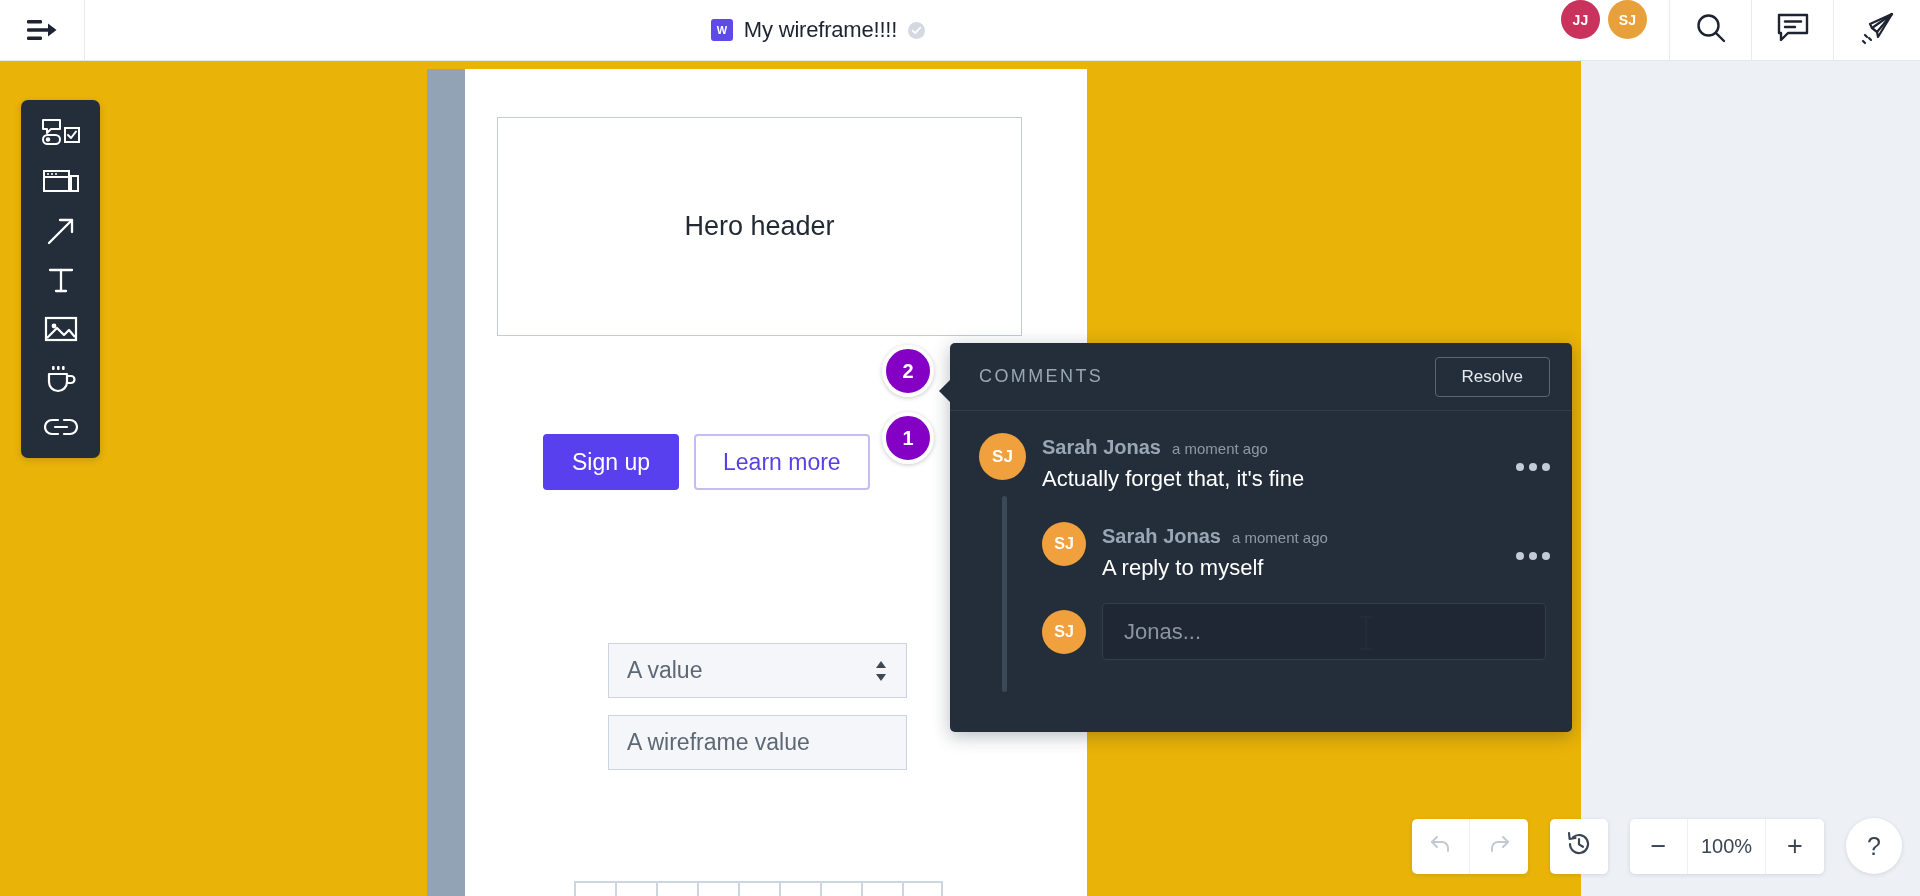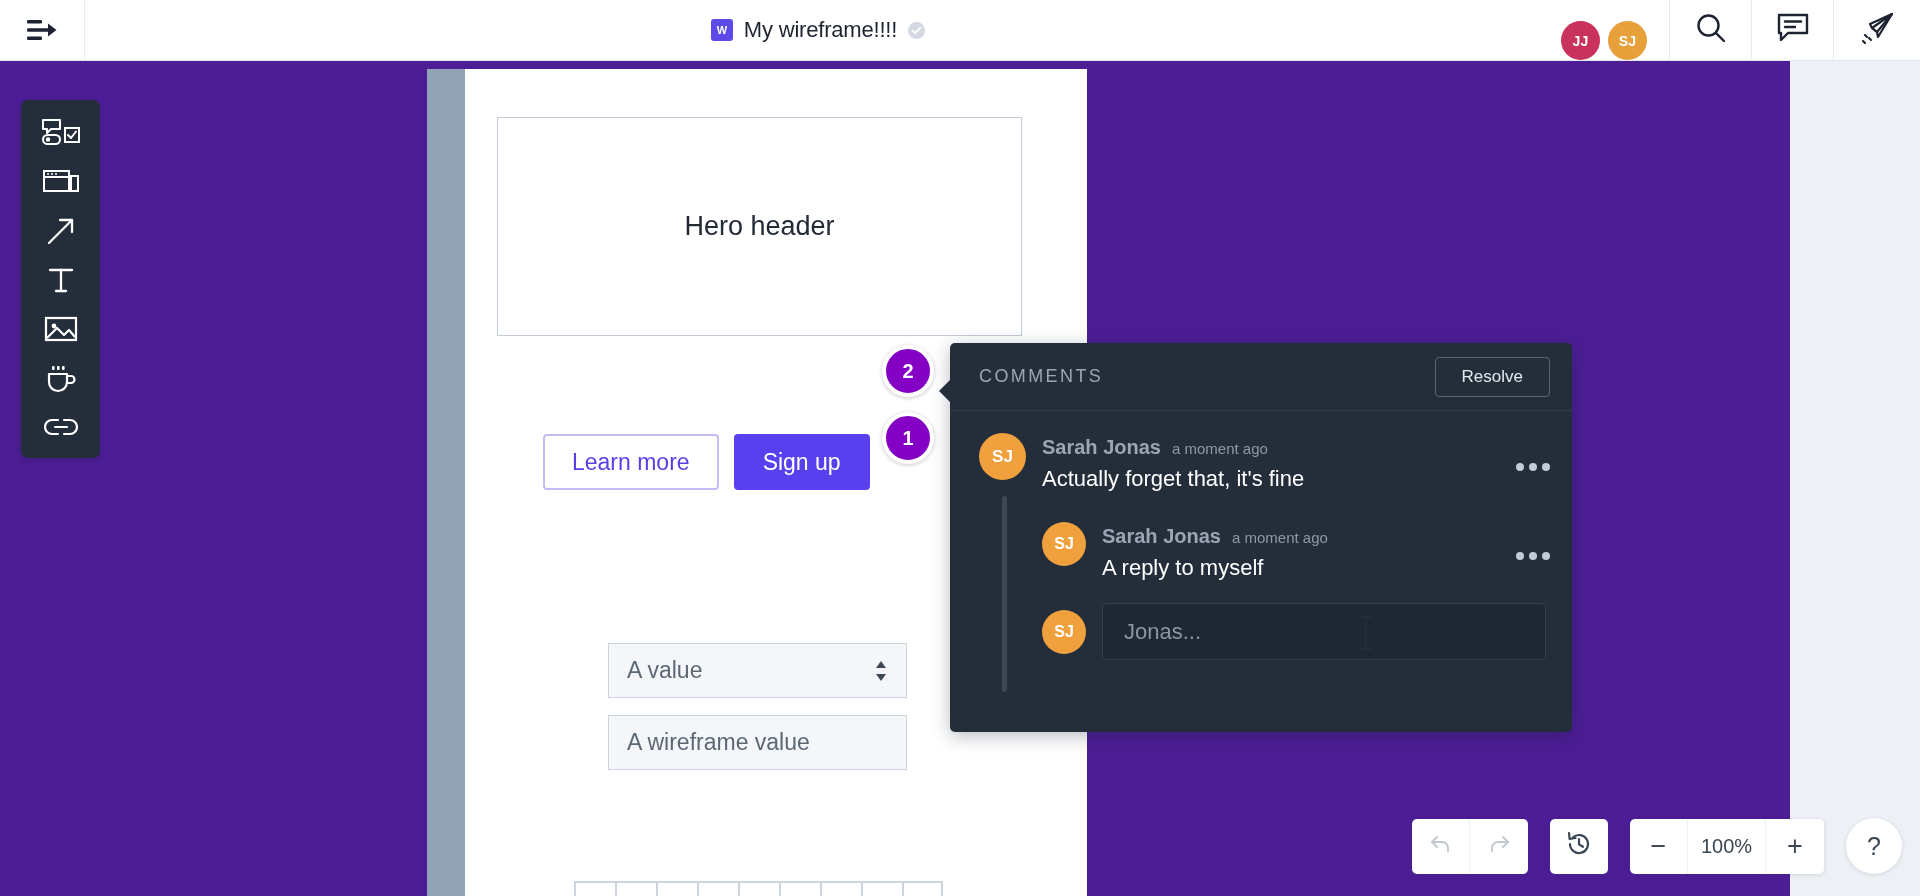--- a/index.html
+++ b/index.html
@@ -34,21 +34,21 @@
     display: flex; align-items: center; justify-content: center;
     letter-spacing: -.3px;
   }
   .doc-title {
     font-size: 22px; color: #1d2330; font-weight: 400;
     letter-spacing: -.2px; white-space: nowrap;
   }
   .saved-check { width: 17px; height: 17px; display:block; }
   .topbar-right { display: flex; align-items: stretch; }
   .avatars {
-    display: flex; align-items: flex-end; gap: 8px;
+    display: flex; align-items: flex-start; gap: 8px;
     padding: 0 22px 0 10px;
     border-right: 1px solid #e8ebf1;
   }
   .avatar {
     width: 39px; height: 39px; border-radius: 50%;
     display: flex; align-items: center; justify-content: center;
     color: #fff; font-size: 14px; font-weight: 600; letter-spacing: .3px;
   }
   .topicon {
     width: 82px; display: flex; align-items: center; justify-content: center;
@@ -69,22 +69,22 @@
   .tool {
     width: 52px; height: 38px;
     display: flex; align-items: center; justify-content: center;
     cursor: pointer; border-radius: 4px;
   }
   .tool svg { display: block; }
 
   
   .canvas-wrap {
     position: absolute; left: 0; top: 61px;
-    width: 1790px; height: 835px;
-    background: #4c1d95; overflow: hidden;
+    width: 1581px; height: 835px;
+    background: #eab308; overflow: hidden;
   }
   .page {
     position: absolute; left: 465px; top: 8px;
     width: 622px; height: 830px;
     background: #ffffff;
   }
   .guide {
     position: absolute; top: 8px; width: 38px; height: 830px;
     background: #93a3b6;
   }
@@ -332,22 +332,22 @@
     <div class="guide guide-left"></div>
     <div class="guide guide-right"></div>
 
     <div class="page">
       <div class="hero-box">
         <span class="hero-text">Hero header</span>
       </div>
     </div>
 
     <div class="btn-row" style="left:543px;">
+      <div class="btn btn-primary">Sign up</div>
       <div class="btn btn-secondary">Learn more</div>
-      <div class="btn btn-primary">Sign up</div>
     </div>
 
     <div class="field field-select">
       <span>A value</span>
       <span class="stepper">
         <svg width="14" height="22" viewBox="0 0 14 22">
           <path d="M7 1 L12 8 L2 8 Z" fill="#3d4854"></path>
           <path d="M7 21 L12 14 L2 14 Z" fill="#3d4854"></path>
         </svg>
       </span>

